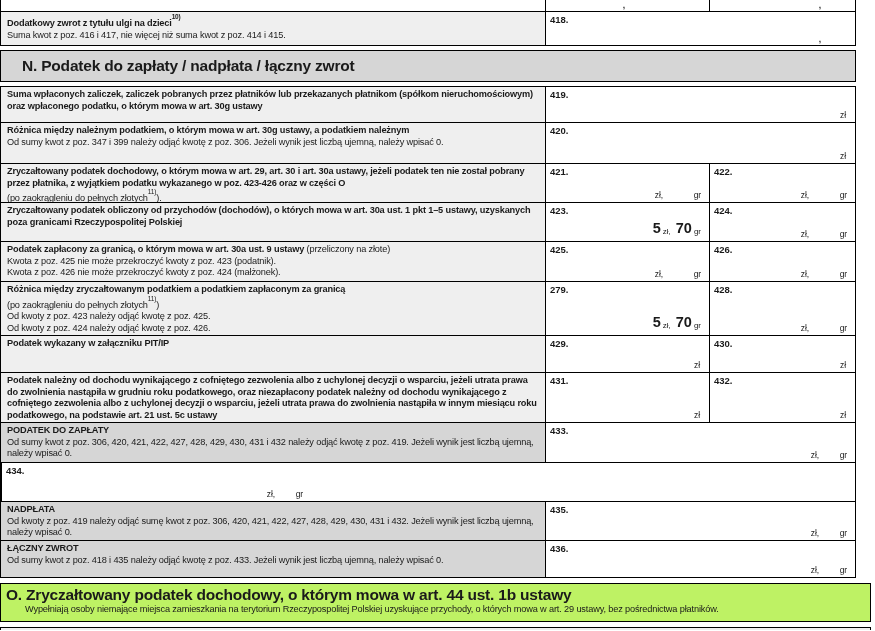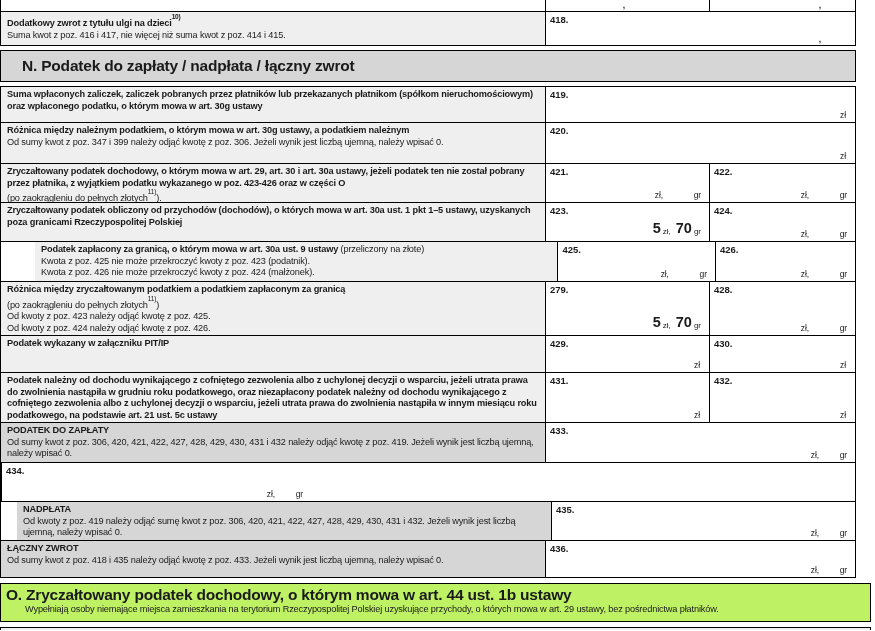--- a/index.html
+++ b/index.html
@@ -141,21 +141,21 @@
         <span class="num">423.</span>
         <span class="val"><b class="vd">5</b><i class="vu">zł,</i><b class="vd">70</b><i class="vu last">gr</i></span>
       </div>
       <div class="cell box half2">
         <span class="num">424.</span>
         <span class="unit u-zl-pair">zł,</span>
         <span class="unit u-gr">gr</span>
       </div>
     </div>
 
-    <div class="row" style="height:40px;padding-left:34px;">
+    <div class="row" style="height:40px;">
       <div class="cell text">
         <div class="t"><span>Podatek zapłacony za granicą, o którym mowa w art. 30a ust. 9 ustawy</span><span class="reg"> (przeliczony na złote)</span></div>
         <div class="d">Kwota z poz. 425 nie może przekroczyć kwoty z poz. 423 (podatnik).</div>
         <div class="d">Kwota z poz. 426 nie może przekroczyć kwoty z poz. 424 (małżonek).</div>
       </div>
       <div class="cell box half1">
         <span class="num">425.</span>
         <span class="unit u-zl-pair">zł,</span>
         <span class="unit u-gr">gr</span>
       </div>
@@ -225,21 +225,21 @@
     </div>
 
     <div class="row" style="height:39px;">
       <div class="cell box full">
         <span class="num">434.</span>
         <span class="unit u-zl-pairf">zł,</span>
         <span class="unit u-gr">gr</span>
       </div>
     </div>
 
-    <div class="row" style="height:39px;padding-left:16px;">
+    <div class="row" style="height:39px;">
       <div class="cell text emph">
         <div class="t">NADPŁATA</div>
         <div class="d">Od kwoty z poz. 419 należy odjąć sumę kwot z poz. 306, 420, 421, 422, 427, 428, 429, 430, 431 i 432. Jeżeli wynik jest liczbą ujemną, należy wpisać 0.</div>
       </div>
       <div class="cell box full">
         <span class="num">435.</span>
         <span class="unit u-zl-pairf">zł,</span>
         <span class="unit u-gr">gr</span>
       </div>
     </div>

